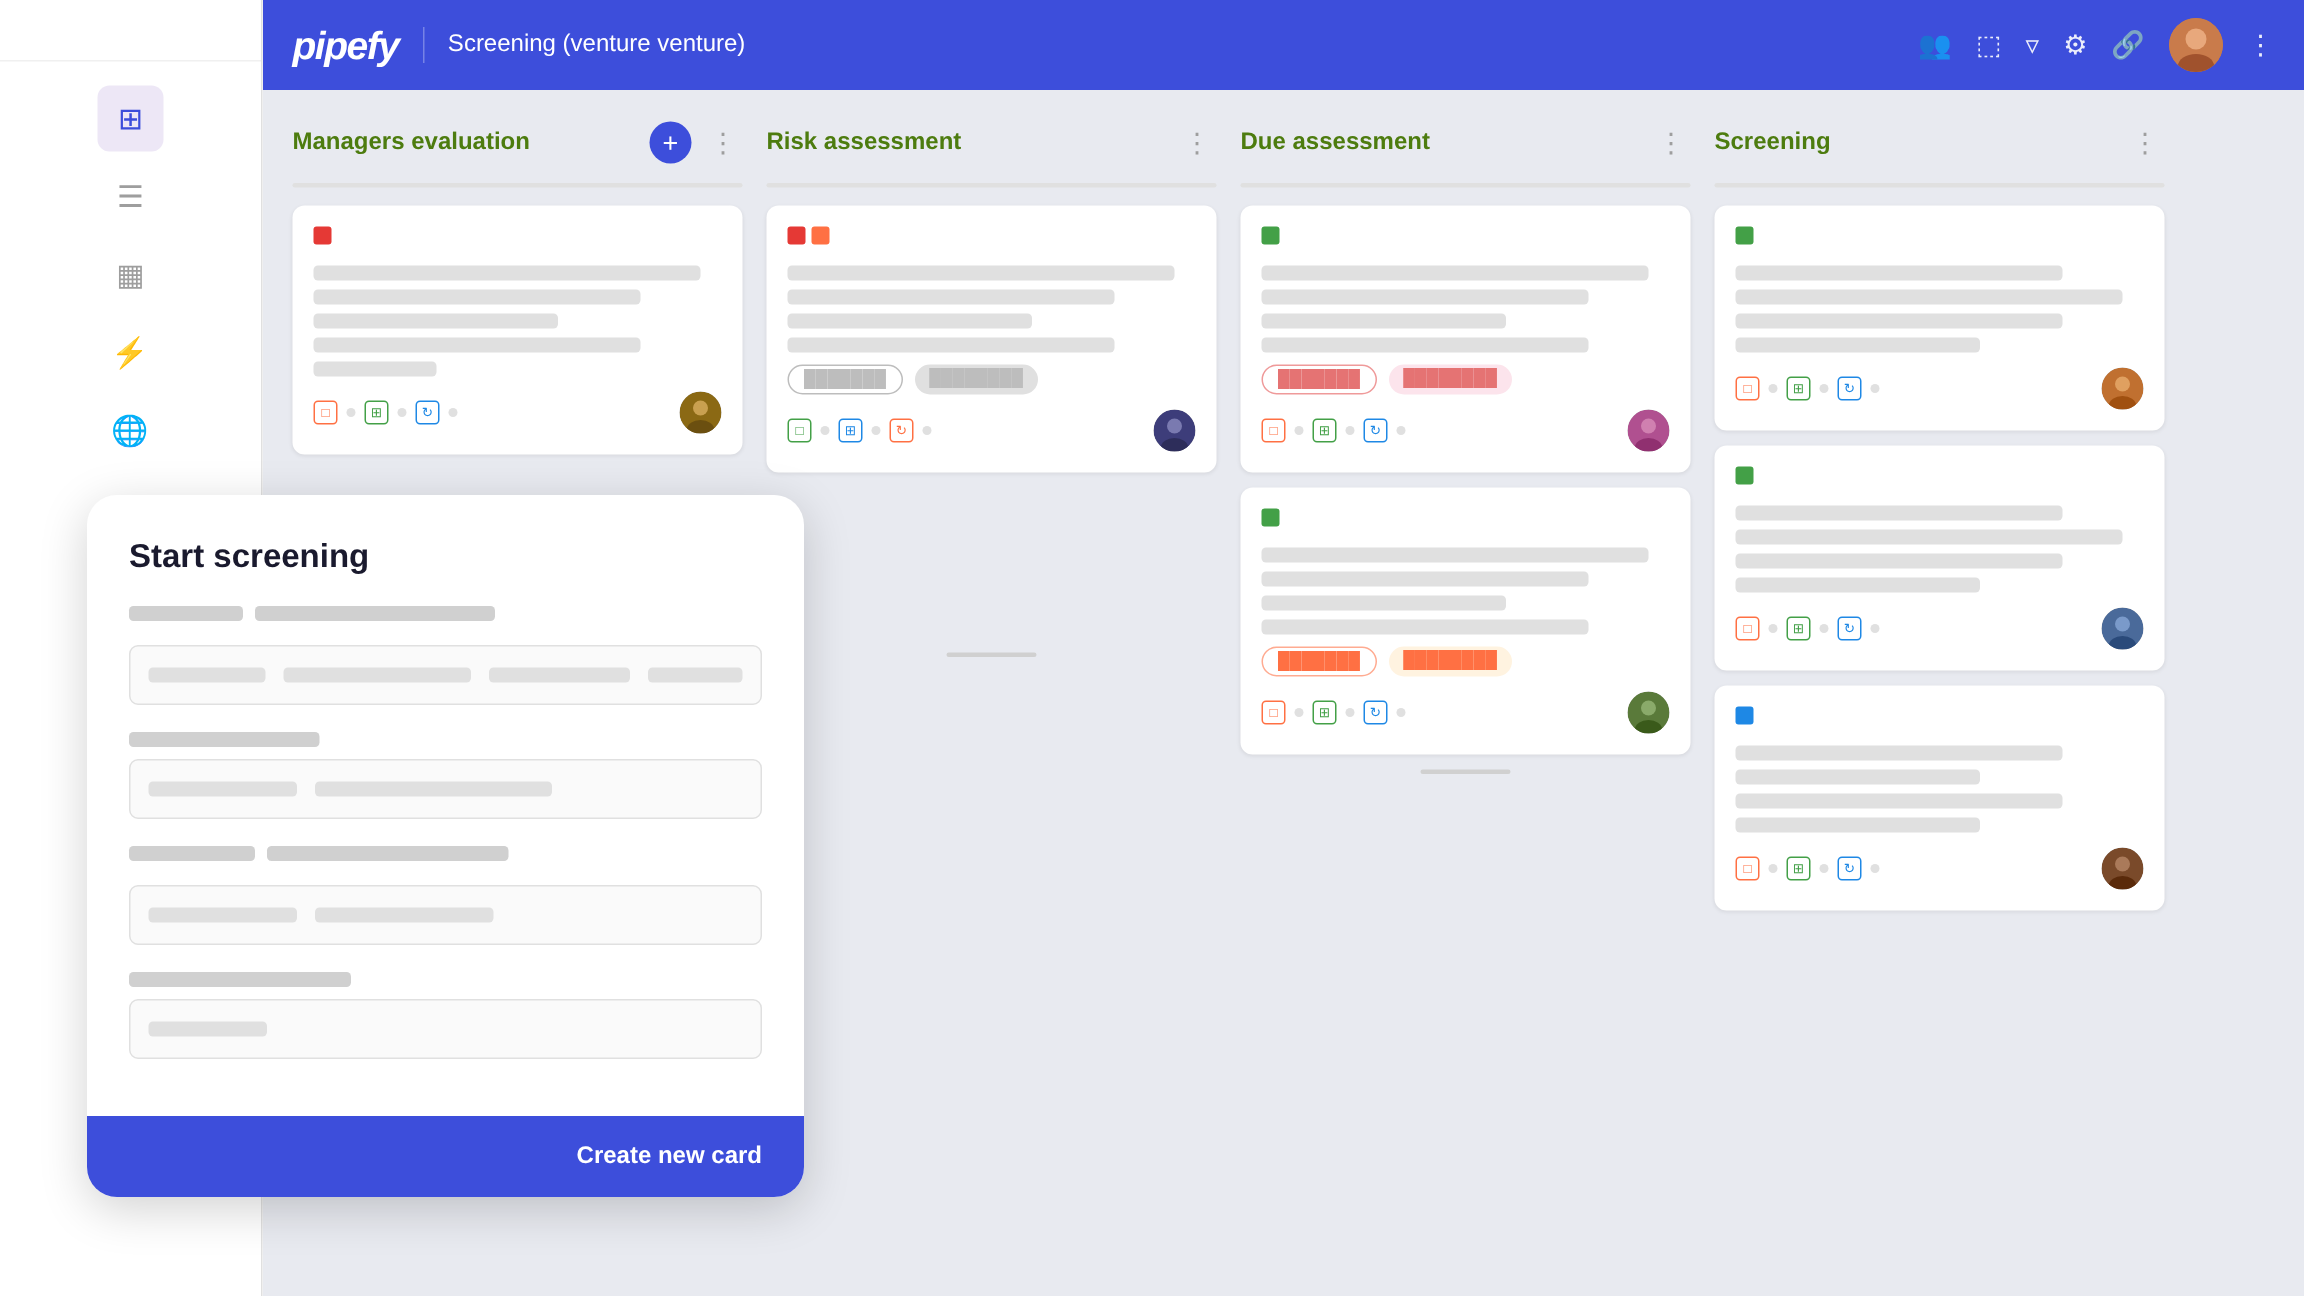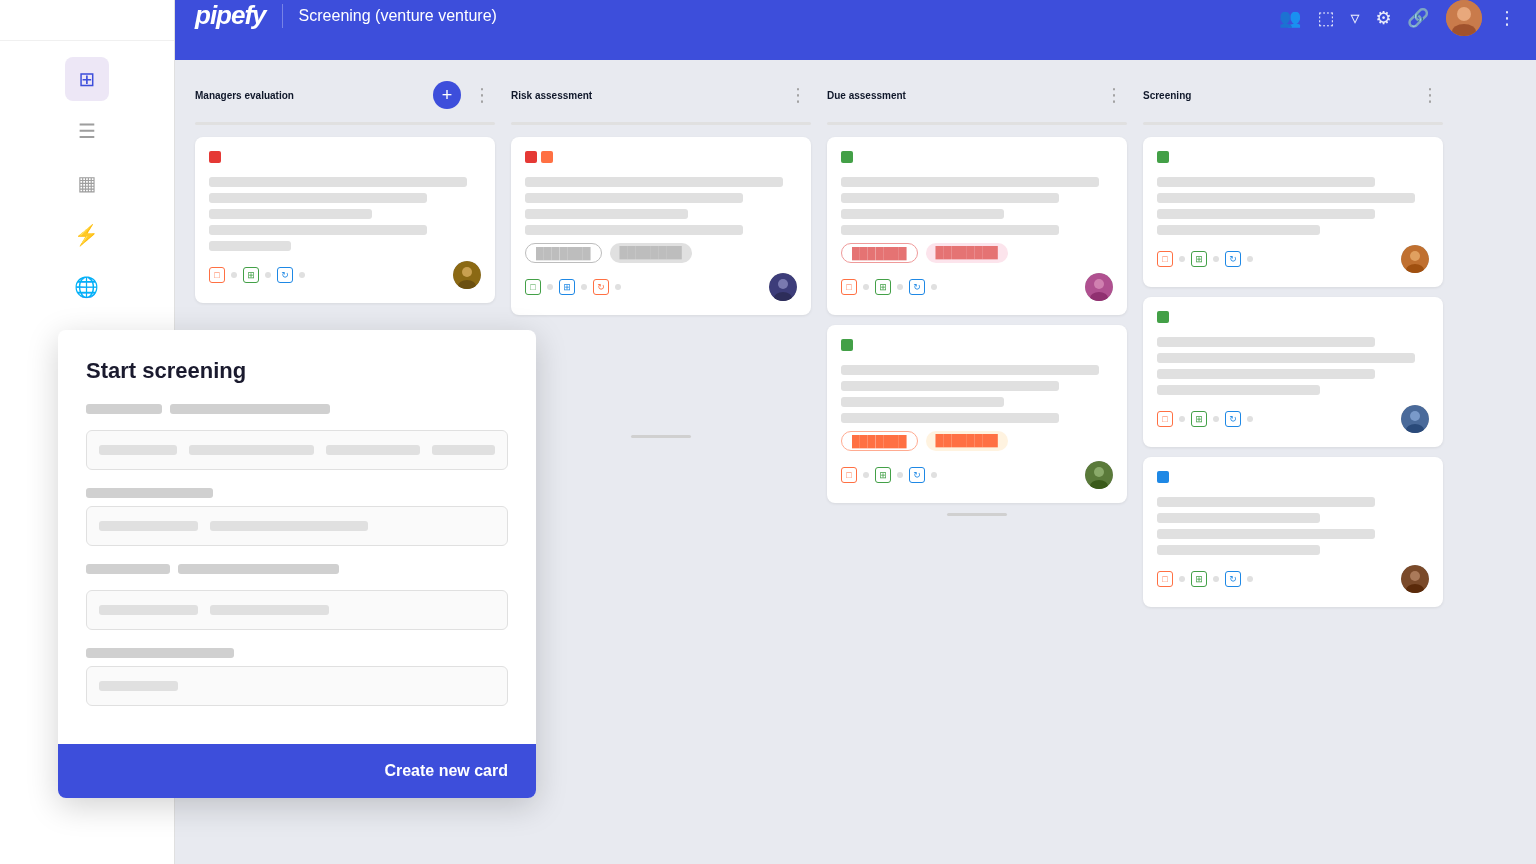--- a/index.html
+++ b/index.html
@@ -10,21 +10,21 @@
       height: 864px;
       overflow: hidden;
       position: relative;
     }
 
     
     .header {
       background: #3d4edb;
       height: 60px;
       display: flex;
-      align-items: flex-start;
+      align-items: center;
       padding: 0 20px;
       position: fixed;
       top: 0;
       left: 175px;
       right: 0;
       z-index: 10;
     }
     .logo-area {
       display: flex;
       align-items: center;
@@ -128,23 +128,23 @@
       width: 300px;
       flex-shrink: 0;
     }
     .column-header {
       display: flex;
       align-items: center;
       gap: 8px;
       margin-bottom: 12px;
     }
     .column-title {
-      font-size: 10px;
+      font-size: 16px;
       font-weight: 600;
-      color: #0f172a;
+      color: #4d7c0f;
     }
     .column-add-btn {
       width: 28px;
       height: 28px;
       background: #3d4edb;
       color: white;
       border-radius: 50%;
       display: flex;
       align-items: center;
       justify-content: center;
@@ -244,21 +244,21 @@
       font-weight: 500;
       display: inline-block;
     }
     .badge.outline-red { border: 1.5px solid #e57373; color: #e57373; }
     .modal {
       position: fixed;
       top: 330px;
       left: 58px;
       width: 478px;
       background: white;
-      border-radius: 8px;
+      border-radius: 20px;
       box-shadow: 0 8px 32px rgba(0,0,0,0.18);
       z-index: 200;
       overflow: hidden;
     }
     .modal-body {
       padding: 28px 28px 20px;
     }
     .modal-title {
       font-size: 22px;
       font-weight: 700;

